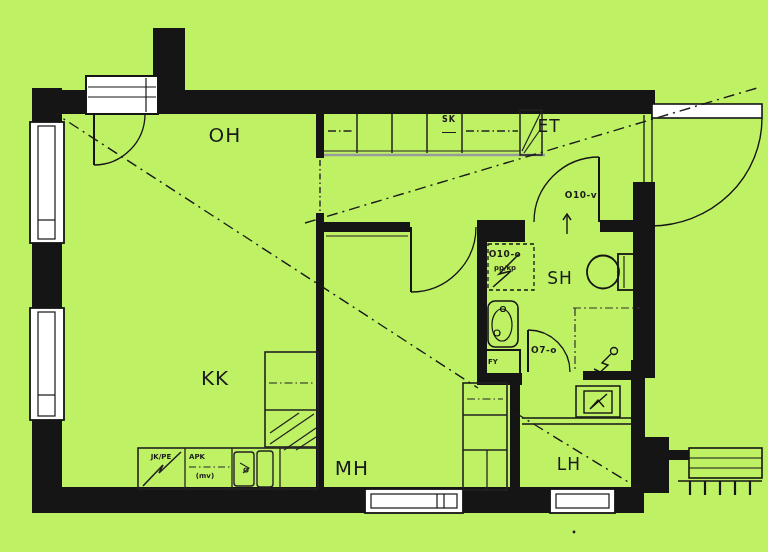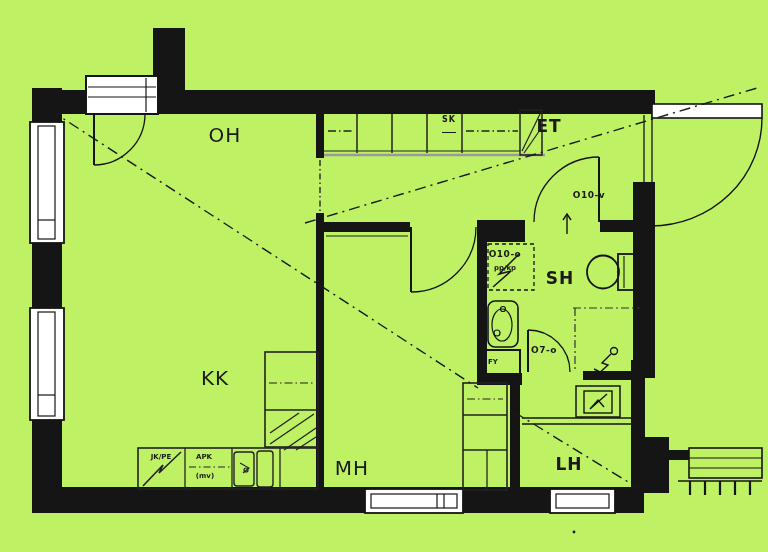--- a/index.html
+++ b/index.html
@@ -7,21 +7,21 @@
     position:relative;width:768px;height:552px;background:#bef264;
     font-family:"DejaVu Sans", sans-serif;overflow:hidden;
   }
   #plan-svg{position:absolute;left:0;top:0;}
   .lbl{
     position:absolute;transform:translate(-50%,-50%);
     color:#1a1a1a;white-space:nowrap;letter-spacing:1px;
     font-family:"DejaVu Sans", sans-serif;
   }
   .lbl-room{font-size:20px;font-weight:500;}
-  .lbl-room-sm{font-size:17px;font-weight:700;}
+  .lbl-room-sm{font-size:17px;font-weight:400;}
   .lbl-door{font-size:9px;font-weight:600;letter-spacing:0.5px;}
   .lbl-tiny{font-size:7px;font-weight:700;letter-spacing:0px;}
   .lbl-sk{font-size:8px;font-weight:700;border-bottom:1px solid #1a1a1a;padding-bottom:8px;}
 </style>
 </head>
 <body>
 
 <div id="stage">
 
   <svg id="plan-svg" width="768" height="552" viewBox="0 0 768 552">
@@ -219,24 +219,24 @@
     </g>
   </svg>
 
   <div class="lbl lbl-room" style="left:225px;top:135px;">OH</div>
   <div class="lbl lbl-room" style="left:215px;top:378px;">KK</div>
   <div class="lbl lbl-room" style="left:352px;top:468px;">MH</div>
   <div class="lbl lbl-room-sm" style="left:549px;top:126px;">ET</div>
   <div class="lbl lbl-room-sm" style="left:560px;top:255px;margin-top:23px;">SH</div>
   <div class="lbl lbl-room-sm" style="left:569px;top:464px;">LH</div>
 
-  <div class="lbl lbl-door" style="left:581px;top:195px;margin-left:8px;">O10-v</div>
+  <div class="lbl lbl-door" style="left:581px;top:195px;">O10-v</div>
   <div class="lbl lbl-door" style="left:457px;top:254px;margin-left:48px;">O10-o</div>
   <div class="lbl lbl-door" style="left:544px;top:350px;">O7-o</div>
 
   <div class="lbl lbl-sk" style="left:449px;top:124px;">SK</div>
   <div class="lbl lbl-tiny" style="left:505px;top:268px;">pp/kp</div>
   <div class="lbl lbl-tiny" style="left:493px;top:362px;text-align:right;">FY</div>
   <div class="lbl lbl-tiny" style="left:161px;top:457px;">JK/PE</div>
-  <div class="lbl lbl-tiny" style="left:204px;top:457px;">APK</div>
+  <div class="lbl lbl-tiny" style="left:197px;top:457px;">APK</div>
   <div class="lbl lbl-tiny" style="left:205px;top:476px;text-align:center;">(mv)</div>
 
 </div>
 
 </body></html>

